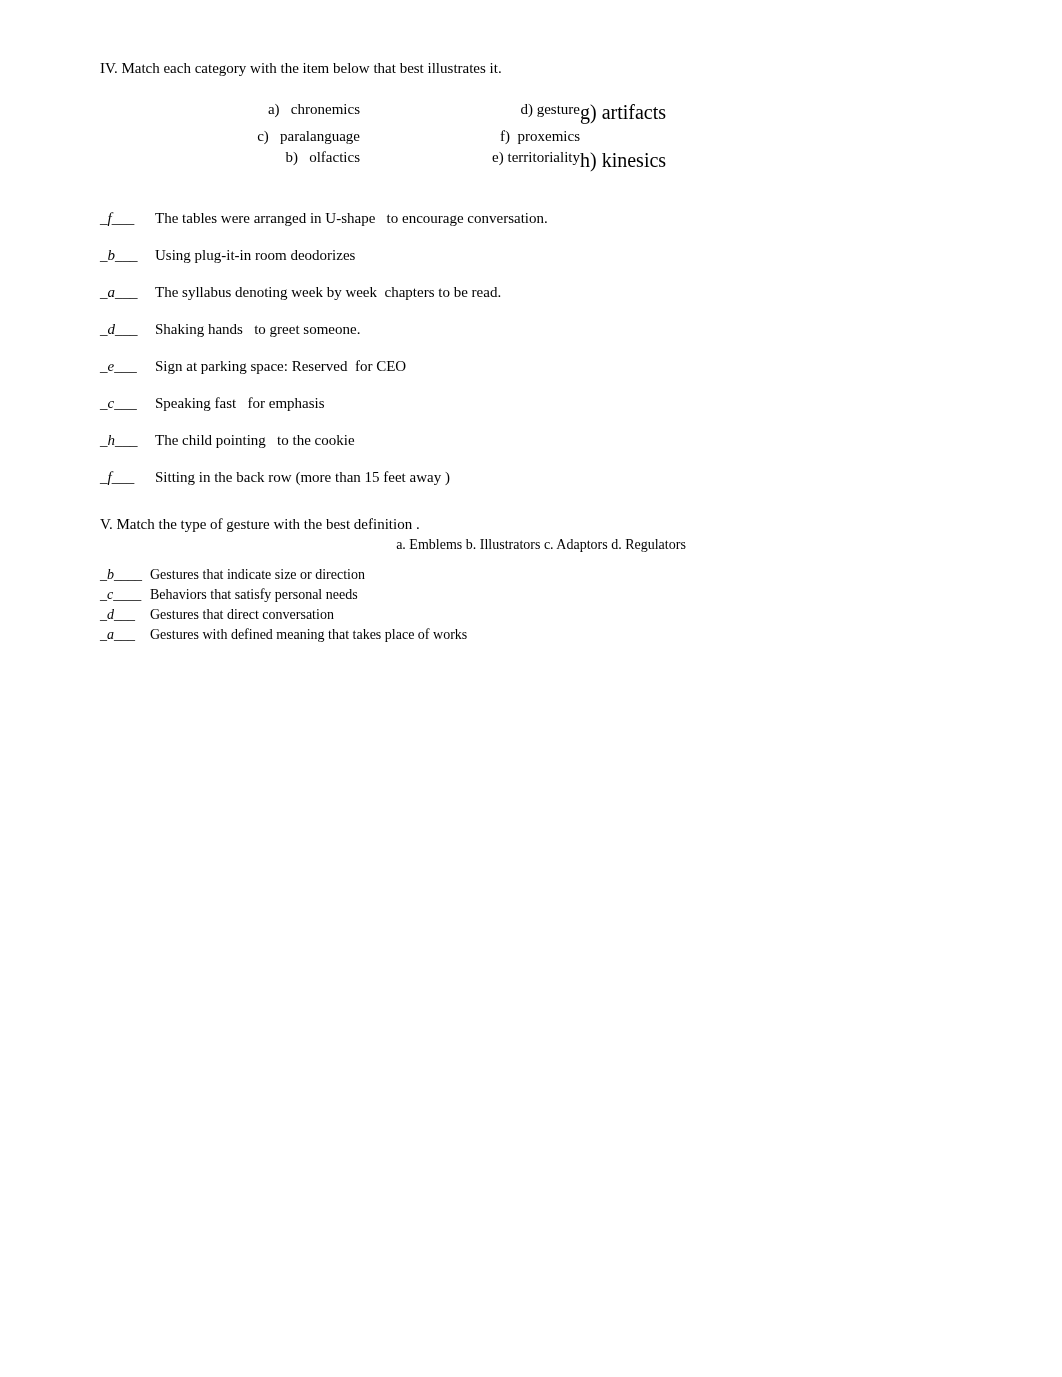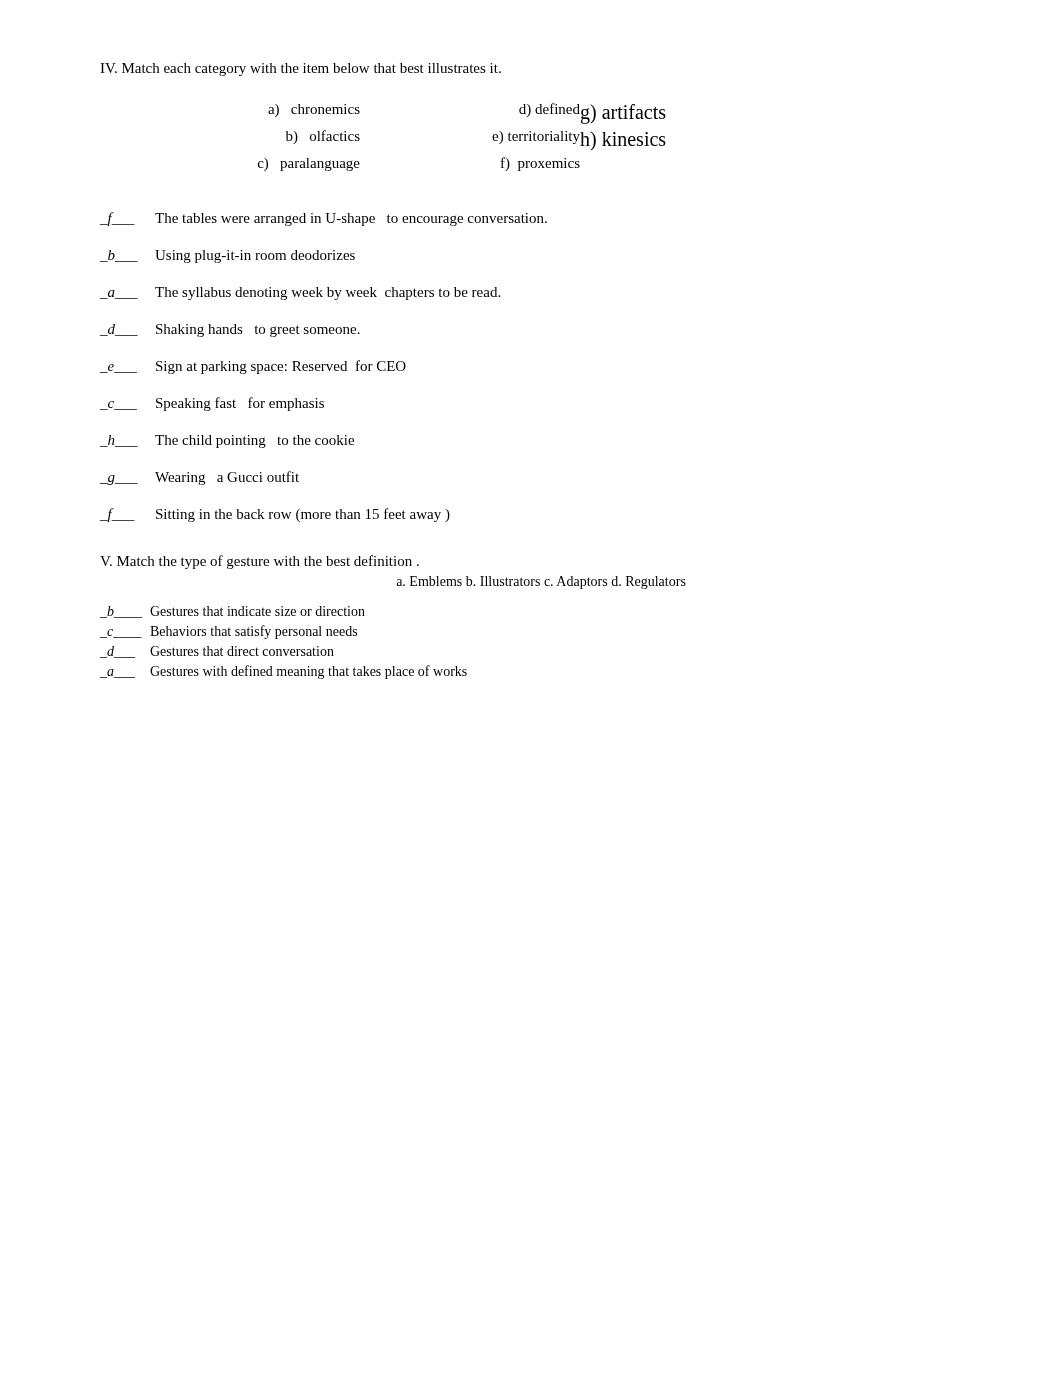--- a/index.html
+++ b/index.html
@@ -87,34 +87,34 @@
 </head>
 <body>
 
 <div class="section">
   <div class="section-title">IV. Match each category with the item below that best illustrates it.</div>
 
   <div class="categories-table">
 
     <div class="categories-row">
       <span class="cat-item">a)&nbsp;&nbsp; chronemics</span>
-      <span class="cat-item-mid">d) defined</span>
+      <span class="cat-item-mid">d) gesture</span>
       <span class="cat-item-right">g) artifacts</span>
+    </div>
+
+    <div class="categories-row">
+      <span class="cat-item">c)&nbsp;&nbsp; paralanguage</span>
+      <span class="cat-item-mid">f)&nbsp; proxemics</span>
+      <span class="cat-item-right"></span>
     </div>
 
     <div class="categories-row">
       <span class="cat-item">b)&nbsp;&nbsp; olfactics</span>
       <span class="cat-item-mid">e) territoriality</span>
       <span class="cat-item-right">h) kinesics</span>
-    </div>
-
-    <div class="categories-row">
-      <span class="cat-item">c)&nbsp;&nbsp; paralanguage</span>
-      <span class="cat-item-mid">f)&nbsp; proxemics</span>
-      <span class="cat-item-right"></span>
     </div>
   </div>
 
   <div class="matching-list">
 
     <div class="matching-item">
       <span class="answer-blank">_f___</span>
       <span class="item-text">The tables were arranged in U-shape &nbsp; to encourage conversation.</span>
     </div>
 
@@ -141,24 +141,20 @@
     <div class="matching-item">
       <span class="answer-blank">_c___</span>
       <span class="item-text">Speaking fast &nbsp; for emphasis</span>
     </div>
 
     <div class="matching-item">
       <span class="answer-blank">_h___</span>
       <span class="item-text">The child pointing &nbsp; to the cookie</span>
     </div>
 
-    <div class="matching-item">
-      <span class="answer-blank">_g___</span>
-      <span class="item-text">Wearing &nbsp; a Gucci outfit</span>
-    </div>
 
     <div class="matching-item">
       <span class="answer-blank">_f___</span>
       <span class="item-text">Sitting in the back row (more than 15 feet away )</span>
     </div>
   </div>
 </div>
 
 <div class="section-v">
   <div class="section-v-title">

